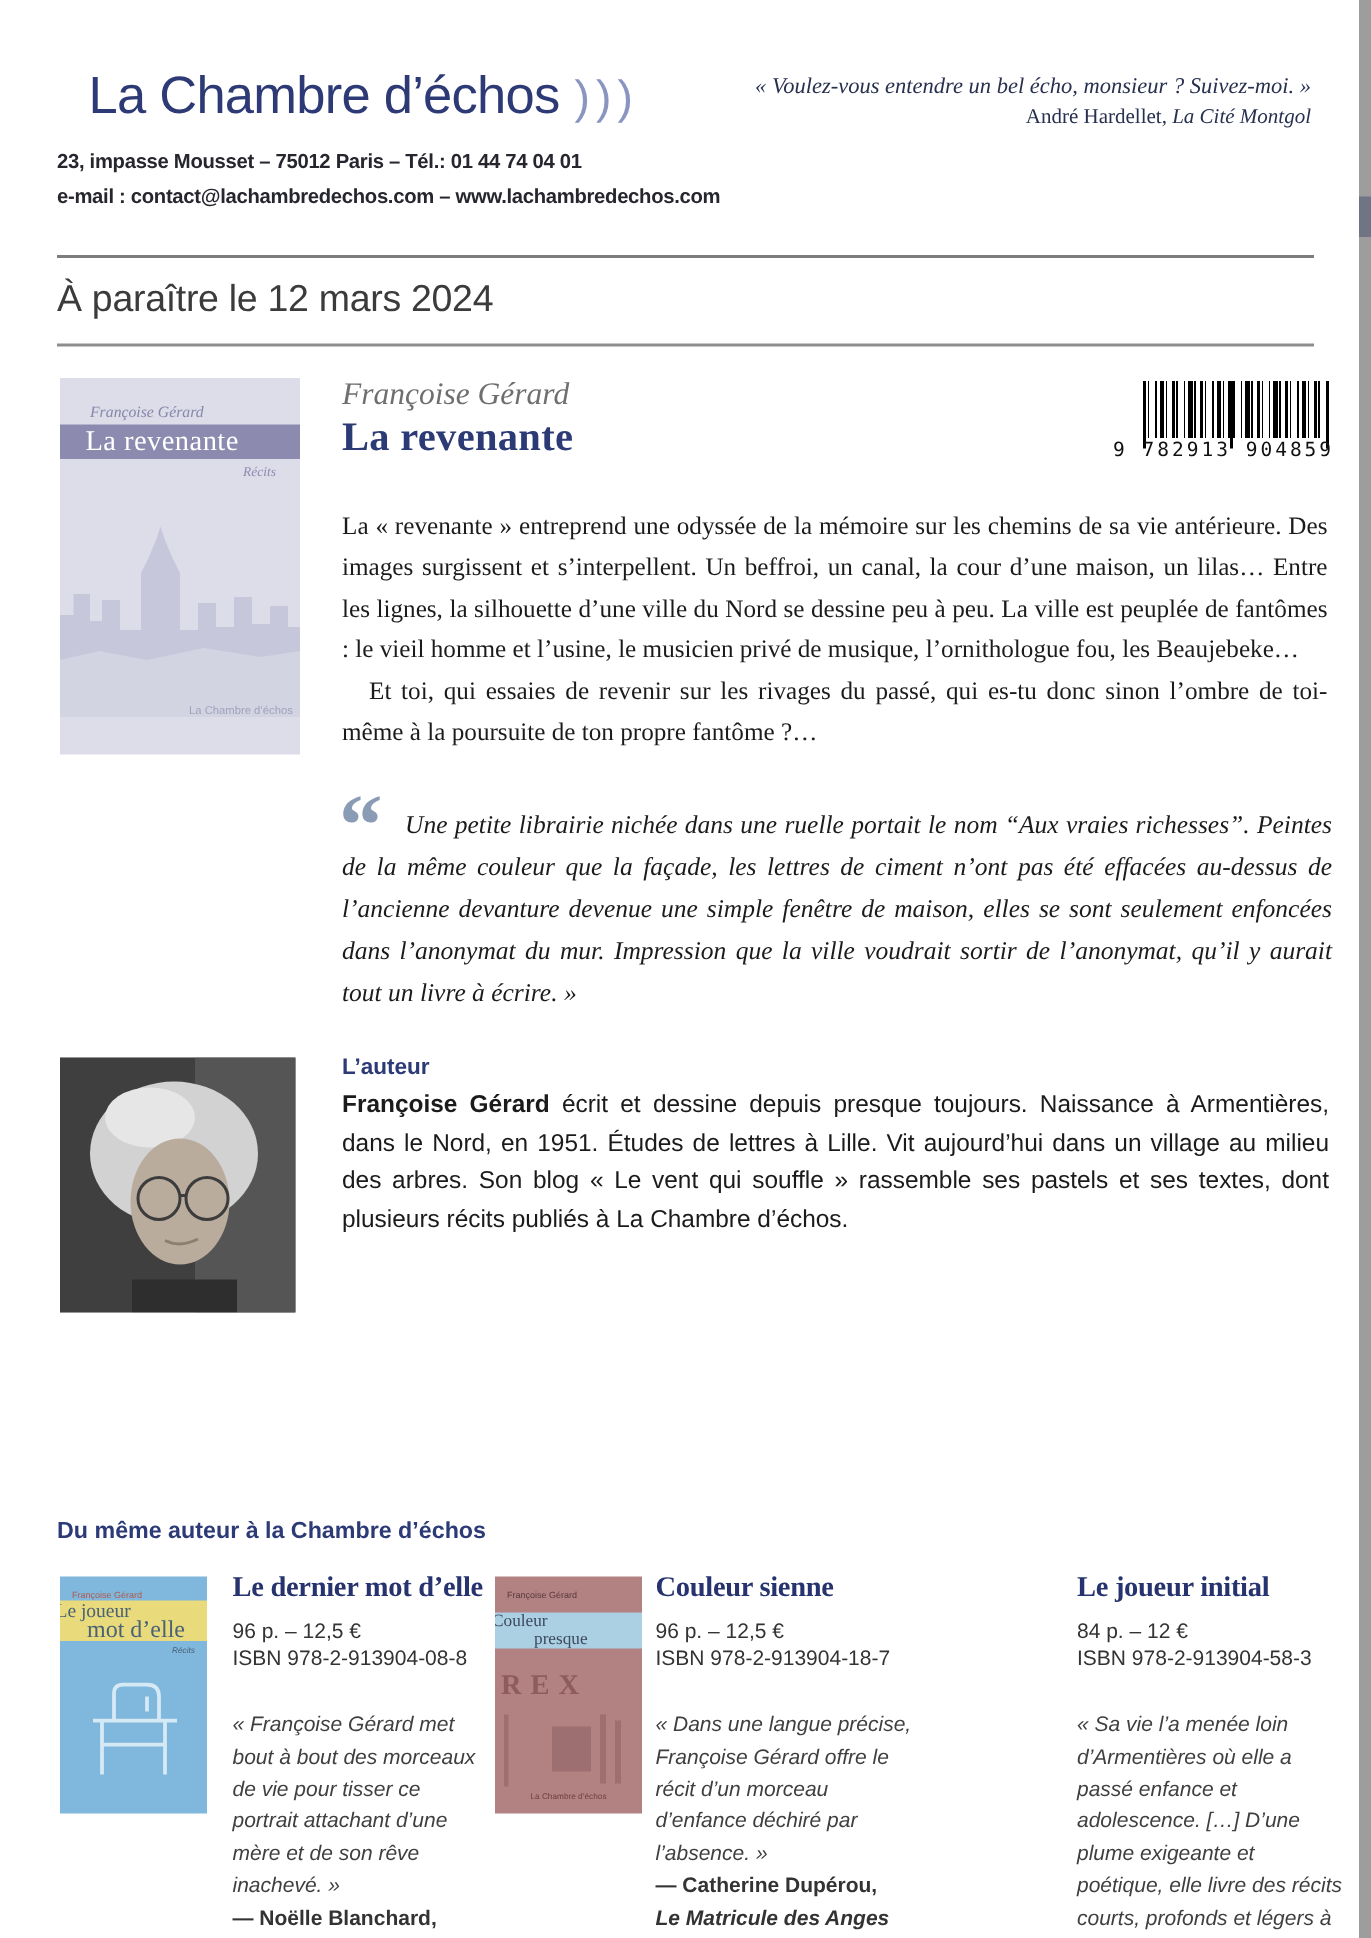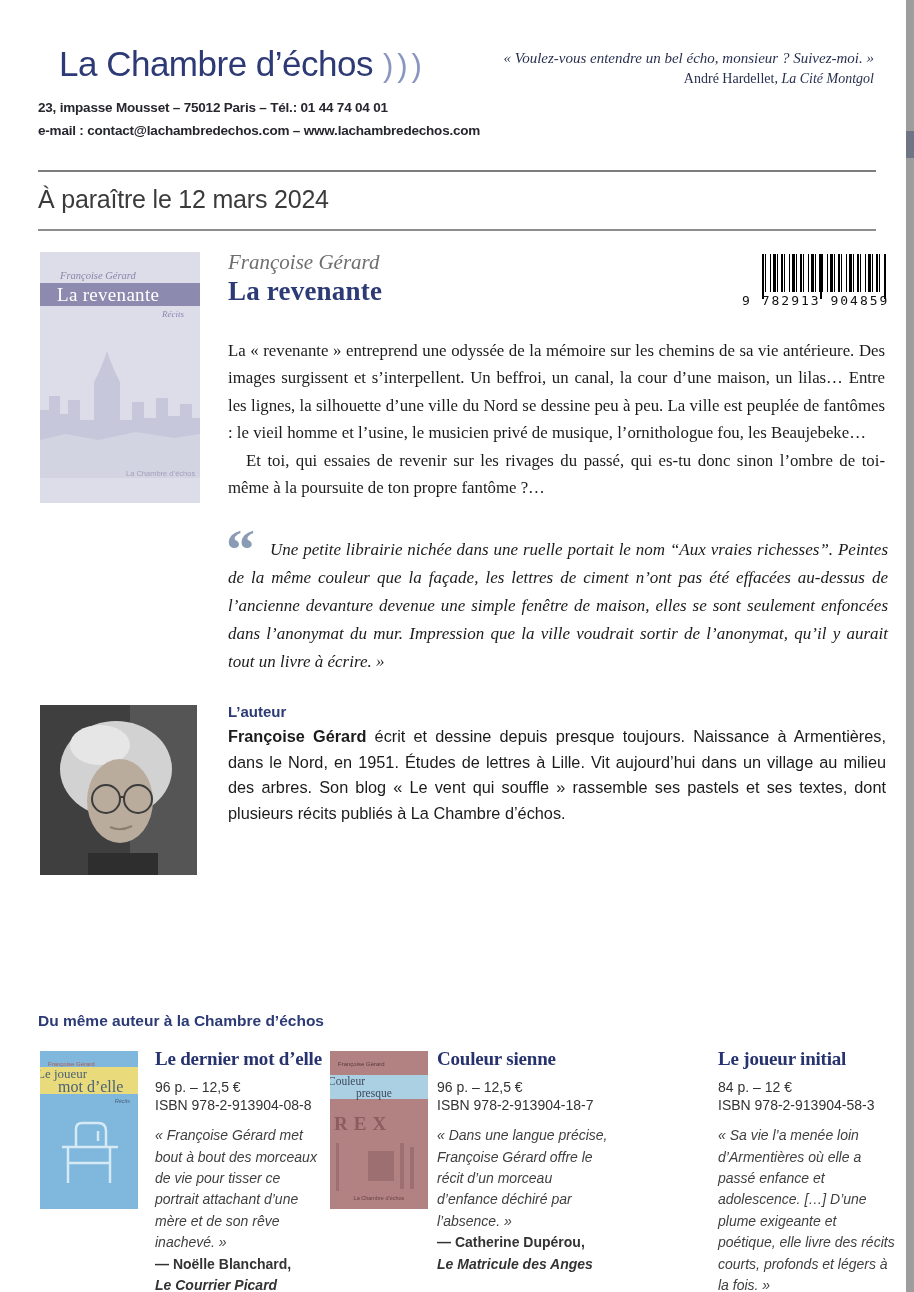--- a/index.html
+++ b/index.html
@@ -77,21 +77,21 @@
   
   .backlist-head{left:38px;top:1012px;font-size:15.5px;}
   .bl-col{top:1048px;width:292px;height:244px;}
   .col1{left:40px;} .col2{left:330px;} .col3{left:610px;}
   .bl-cover{position:absolute;left:0;top:3px;width:98px;height:158px;overflow:hidden;}
   .bl-text{position:absolute;top:0;}
   .t1{left:115px;width:170px;} .t2{left:107px;width:172px;} .t3{left:108px;width:178px;}
   .bl-title{font-family:"Liberation Serif",serif;font-weight:700;font-size:19px;
             color:#27336e;letter-spacing:-0.2px;}
   .bl-meta{margin-top:9px;font-size:14px;line-height:17.6px;color:#333;}
-  .bl-quote{margin-top:11px;font-size:14px;line-height:21.4px;font-style:italic;color:#3f3f3f;}
+  .bl-quote{margin-top:25px;font-size:14px;line-height:21.4px;font-style:italic;color:#3f3f3f;}
   .bl-reviewer{font-size:14px;line-height:21.4px;font-weight:700;color:#333;}
   .bl-publication{font-size:14px;line-height:21.4px;font-weight:700;font-style:italic;color:#333;}
 
   
   .sc-tiny{position:absolute;left:8px;top:10px;font-size:6px;}
   .sc-band{position:absolute;left:0;right:0;}
   .sc-band .l1,.sc-band .l2{font-family:"Liberation Serif",serif;white-space:nowrap;}
   .cov1{background:#7fb7dd;}
   .cov1 .sc-tiny{color:#b05a4a;}
   .cov1 .sc-band{top:16px;height:27px;background:#e9da7b;}

